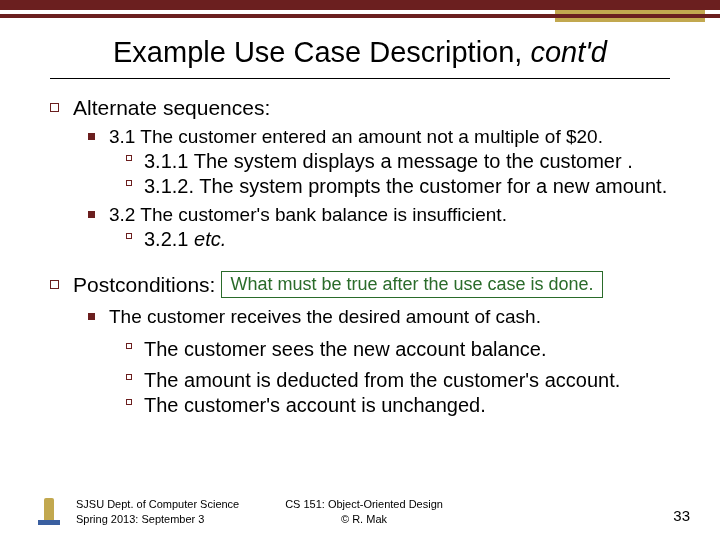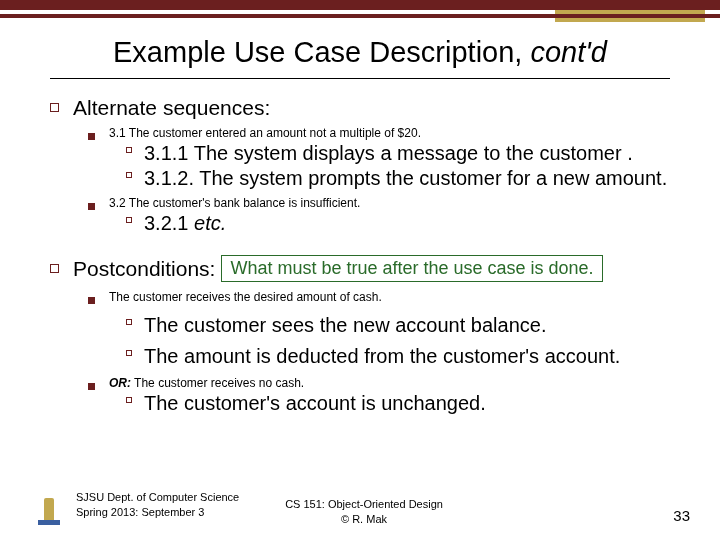--- a/index.html
+++ b/index.html
@@ -13,34 +13,34 @@
 
   .title { position: absolute; top: 36px; left: 0; width: 720px; text-align: center; font-size: 29px; font-weight: 400; }
   .title .italic { font-style: italic; }
   .underline { position: absolute; top: 78px; left: 50px; width: 620px; height: 1px; background: #000; }
 
   .content { position: absolute; top: 96px; left: 50px; width: 640px; }
 
   .lvl0 { display: flex; align-items: flex-start; margin-bottom: 6px; }
   .lvl0 .label { font-size: 21px; }
   .lvl1 { display: flex; align-items: flex-start; margin: 4px 0 2px 0; padding-left: 38px; }
-  .lvl1 .label { font-size: 12px; }
+  .lvl1 .label { font-size: 19px; }
   .lvl2 { display: flex; align-items: flex-start; margin: 2px 0; padding-left: 76px; }
   .lvl2 .label { font-size: 20px; }
 
   .b-square  { display: inline-block; width: 9px; height: 9px; border: 1.5px solid #6b1f1f; margin-right: 14px; margin-top: 7px; flex-shrink: 0; }
   .b-fsquare { display: inline-block; width: 7px; height: 7px; background: #6b1f1f; margin-right: 14px; margin-top: 7px; flex-shrink: 0; }
   .b-small   { display: inline-block; width: 6px; height: 6px; border: 1.2px solid #6b1f1f; margin-right: 12px; margin-top: 5px; flex-shrink: 0; }
 
   .inline-box { display: inline-block; border: 1.5px solid #2a6b2a; color: #2a6b2a; padding: 2px 8px; font-size: 18px; vertical-align: baseline; margin-left: 4px; }
   .or { font-style: italic; font-weight: 600; }
   em.i { font-style: italic; }
 
   .footer { position: absolute; bottom: 14px; left: 0; width: 720px; font-size: 11px; }
-  .footer .left { position: absolute; left: 76px; bottom: 7px; line-height: 1.3; }
+  .footer .left { position: absolute; left: 76px; bottom: 0; line-height: 1.3; }
   .footer .center { position: absolute; left: 4px; width: 720px; text-align: center; bottom: 0; line-height: 1.3; }
   .footer .right { position: absolute; right: 30px; bottom: 2px; font-size: 15px; }
 
   .logo { position: absolute; left: 34px; bottom: 10px; width: 30px; height: 32px; }
   .logo .tower { position: absolute; left: 10px; top: 0; width: 10px; height: 22px; background: #c2a84f; border-radius: 2px 2px 0 0; }
   .logo .base  { position: absolute; left: 4px; top: 22px; width: 22px; height: 5px; background: #3a5fa0; }
 
   .postcond-row { display: flex; align-items: center; margin-top: 20px; margin-bottom: 8px; }
   .postcond-row .b-square { margin-top: 0; }
   .postcond-row .label { font-size: 21px; margin-right: 2px; }
@@ -105,26 +105,20 @@
     </div>
     <div class="lvl2" style="margin-top:10px;">
       <span class="b-small"></span>
       <span class="label">The customer sees the new account balance.</span>
     </div>
     <div class="lvl2" style="margin-top:8px;">
       <span class="b-small"></span>
       <span class="label">The amount is deducted from the customer's account.</span>
     </div>
 
-    <div class="lvl1" style="margin-top:8px;">
-      <span class="b-fsquare"></span>
-      <span class="label">
-        <span class="or">OR:</span><span> The customer receives no cash.</span>
-      </span>
-    </div>
     <div class="lvl2" style="margin-top:0;">
       <span class="b-small"></span>
       <span class="label">The customer's account is unchanged.</span>
     </div>
 
   </div>
 
   <div class="logo">
     <div class="tower"></div>
     <div class="base"></div>

